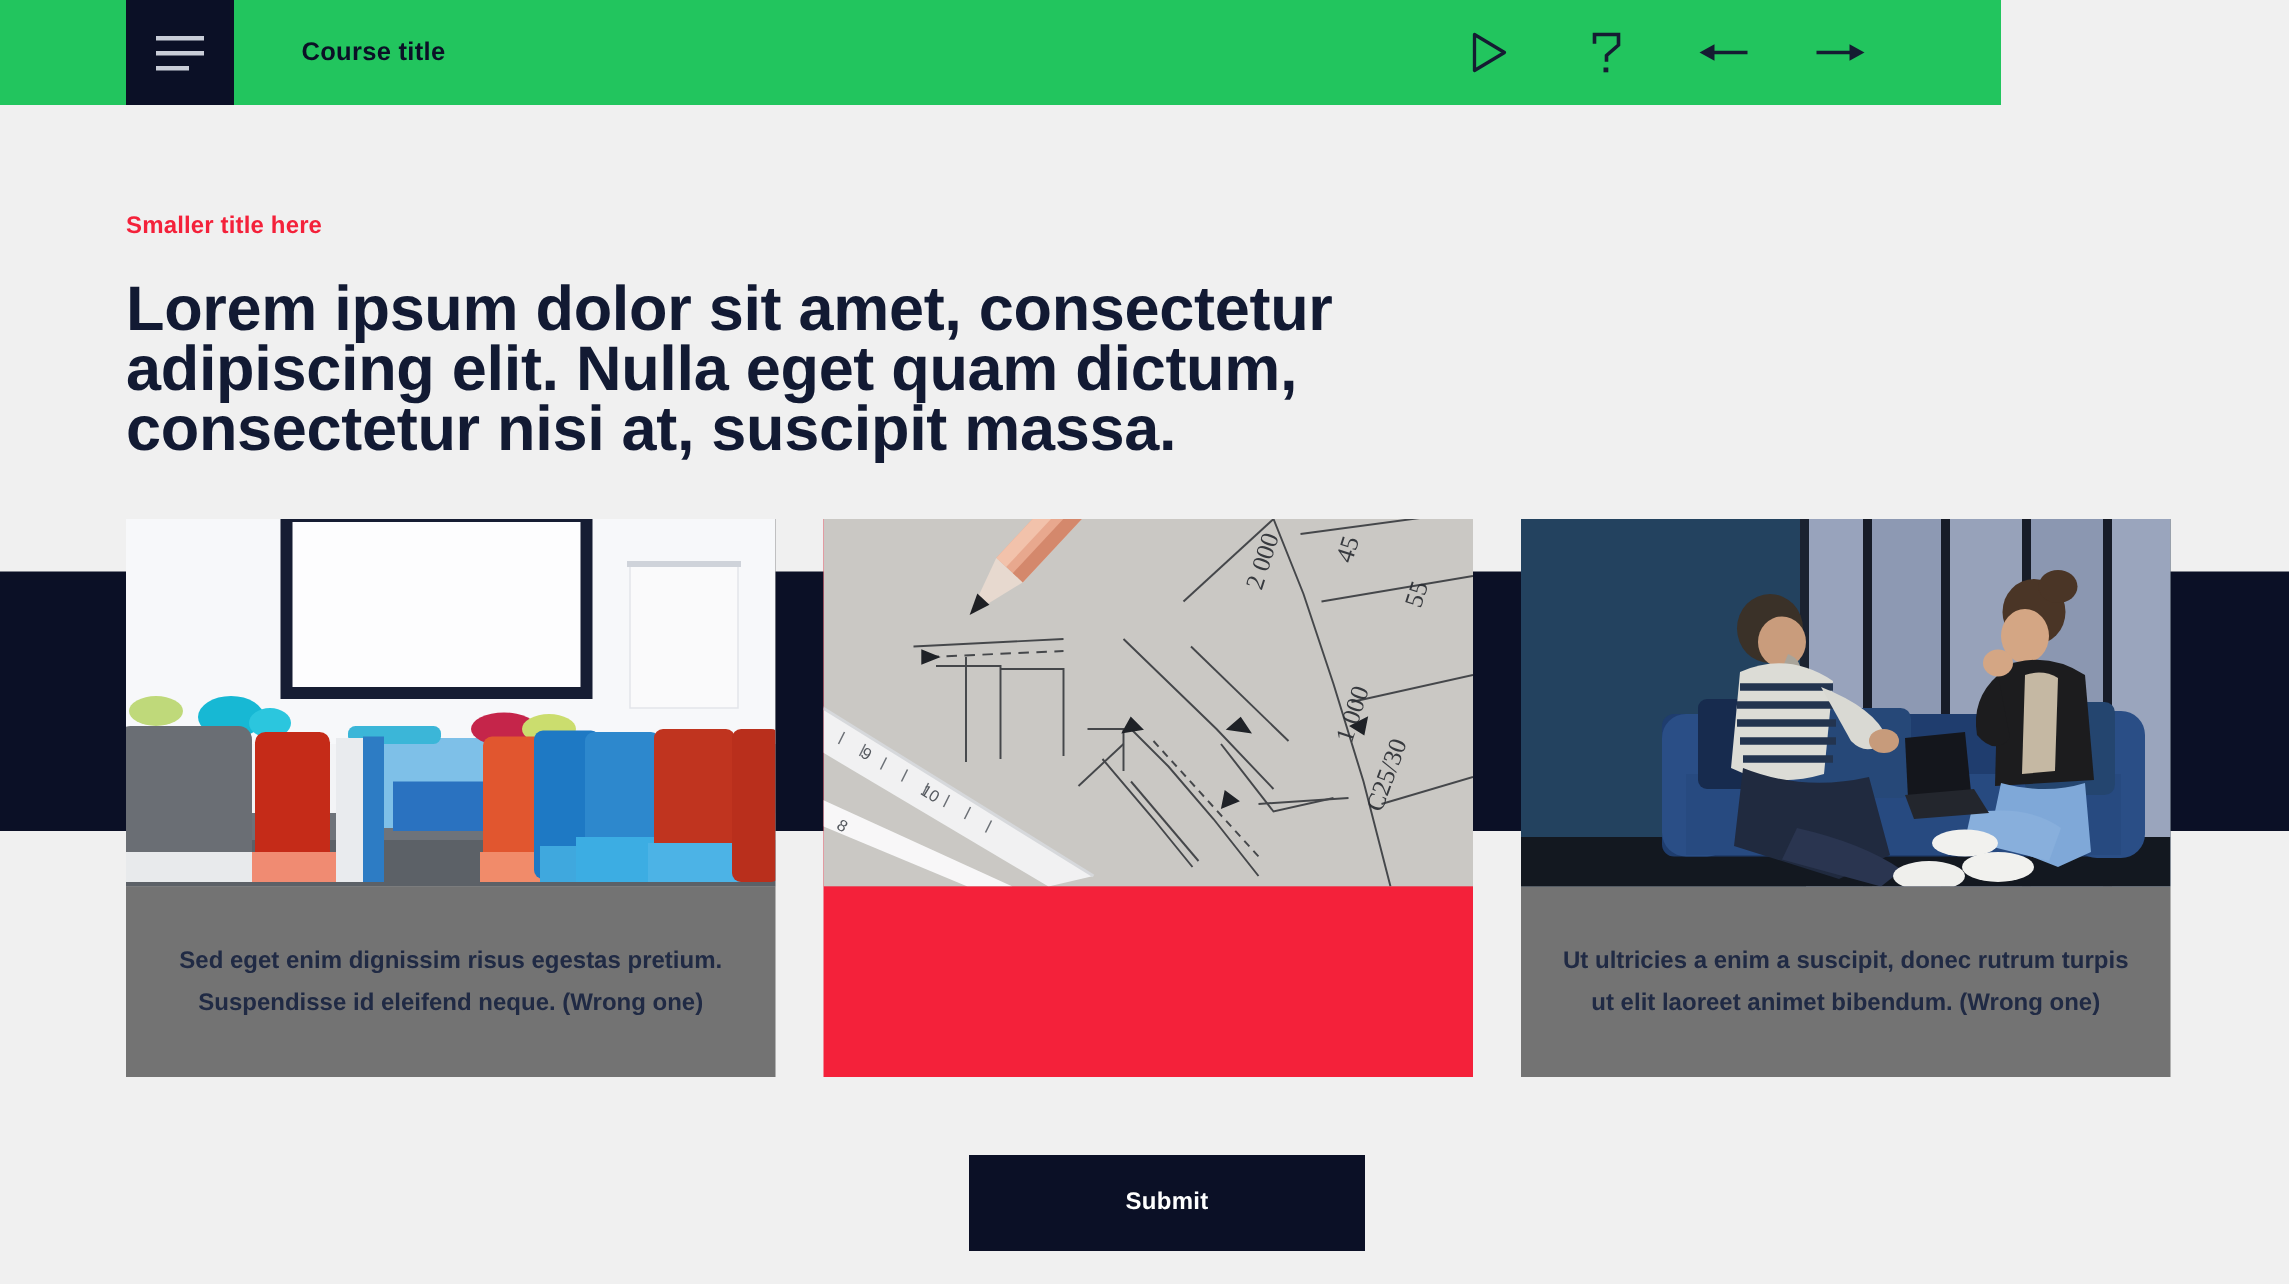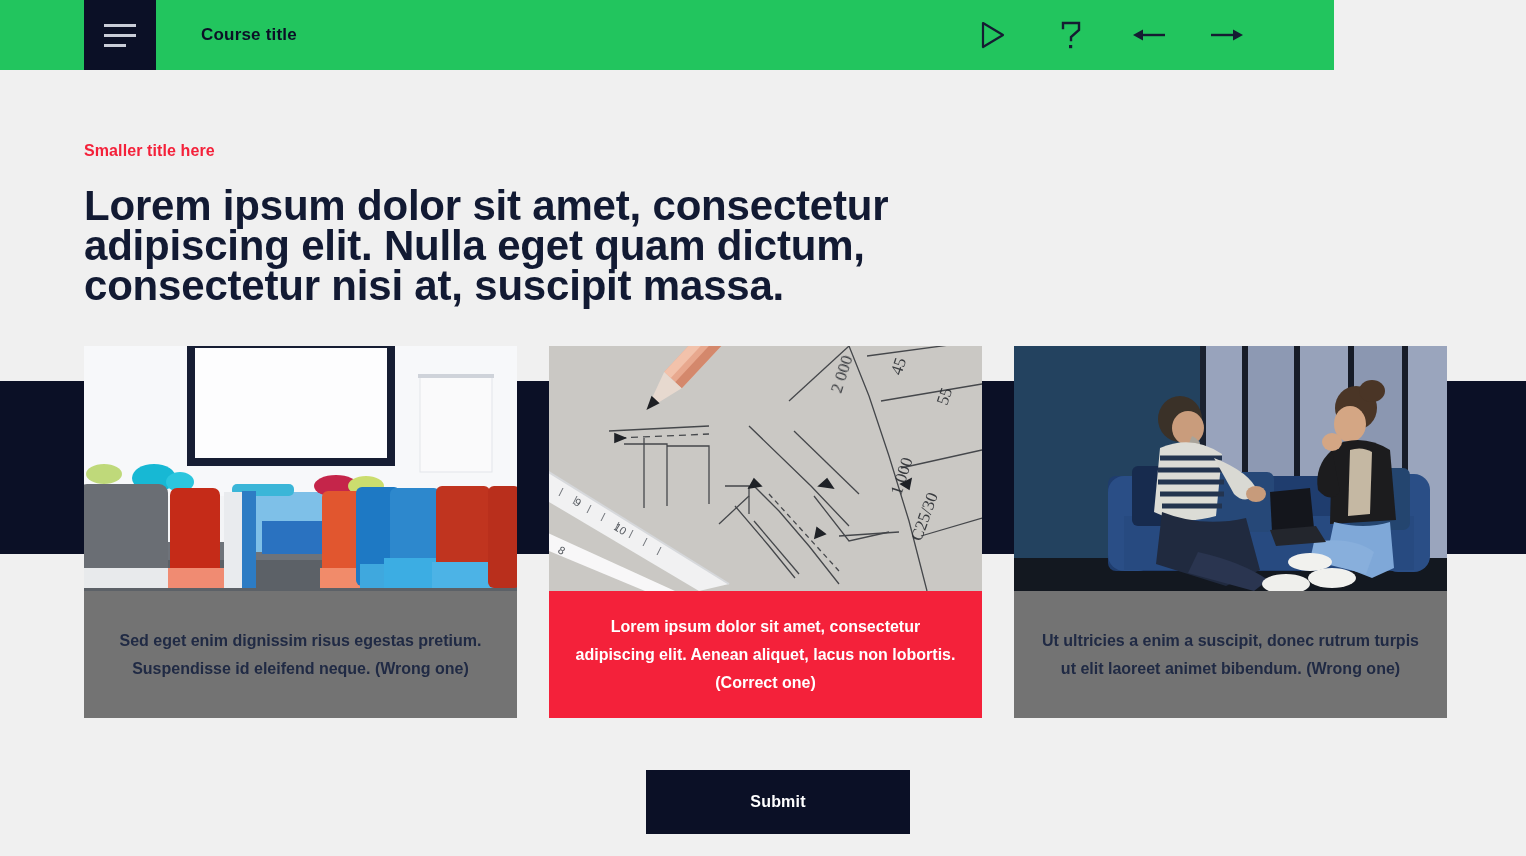--- a/index.html
+++ b/index.html
@@ -353,21 +353,20 @@
 
           <g transform="rotate(43 220 110)">
             <rect x="86" y="-48" width="24" height="168" fill="#E8A88E"></rect>
             <rect x="86" y="-48" width="9" height="168" fill="#F2C2AB"></rect>
             <rect x="101" y="-48" width="9" height="168" fill="#D4886C"></rect>
             <path d="M86 120 L110 120 L99 160 Z" fill="#E7D9CF"></path>
             <path d="M93 146 L104 146 L99 160 Z" fill="#1E2024"></path>
           </g>
         </svg>
       </div>
-      <div class="card-caption">Lorem ipsum dolor sit amet, consectetur adipiscing elit. Aenean aliquet, lacus non lobortis. (Correct one)</div>
     </div>
 
     <div class="card">
       <div class="card-image">
         <svg viewBox="0 0 433 245" preserveAspectRatio="xMidYMid slice" aria-hidden="true">
           <rect width="433" height="245" fill="#1E3A57"></rect>
 
           <rect x="0" y="0" width="190" height="245" fill="#23425F"></rect>
           <rect x="190" y="0" width="250" height="245" fill="#8E9AB4"></rect>
           <rect x="190" y="0" width="38" height="245" fill="#98A3BC"></rect>

